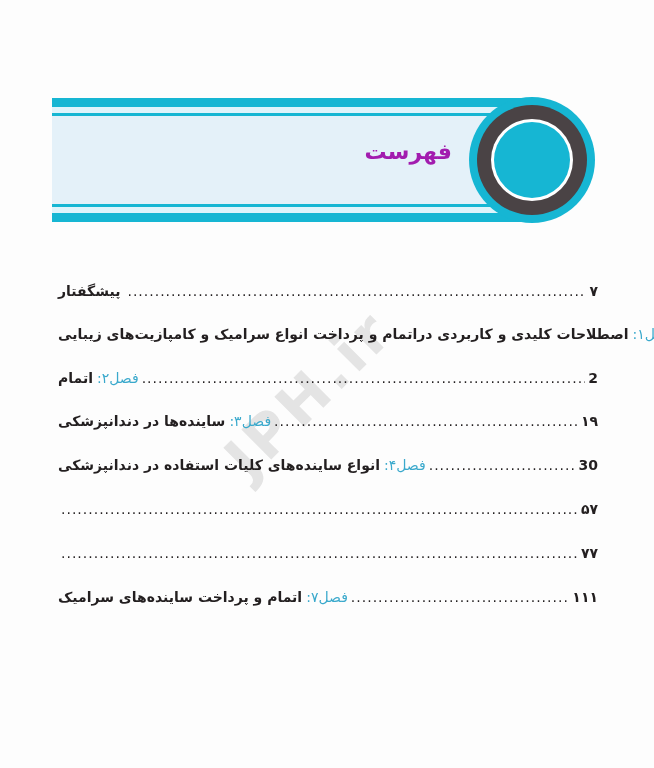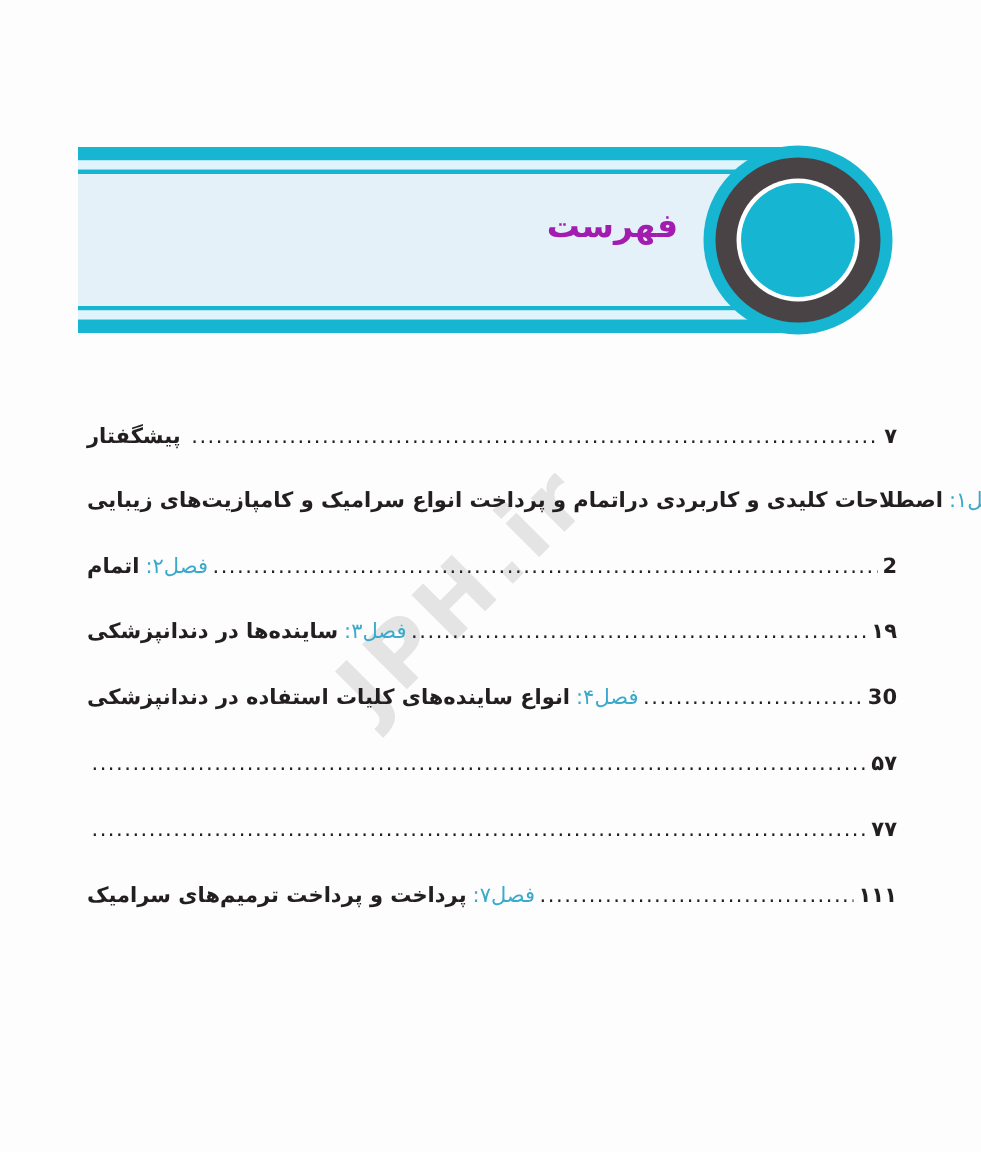--- a/index.html
+++ b/index.html
@@ -107,17 +107,17 @@
   </div>
   <div class="toc-row" style="top:501px">
     <span class="dots"></span>
     <span class="page">۵۷</span>
   </div>
   <div class="toc-row" style="top:545px">
     <span class="dots"></span>
     <span class="page">۷۷</span>
   </div>
   <div class="toc-row" style="top:589px">
-    <span class="label"><span class="chap">فصل۷</span><span class="sep">:</span><span>پرداخت و پرداخت ترمیم‌های سرامیک</span></span>
+    <span class="label"><span class="chap">فصل۷</span><span class="sep">:</span><span>اتمام و پرداخت ساینده‌های سرامیک</span></span>
     <span class="dots"></span>
     <span class="page">۱۱۱</span>
   </div>
 </div>
 
 </body></html>

